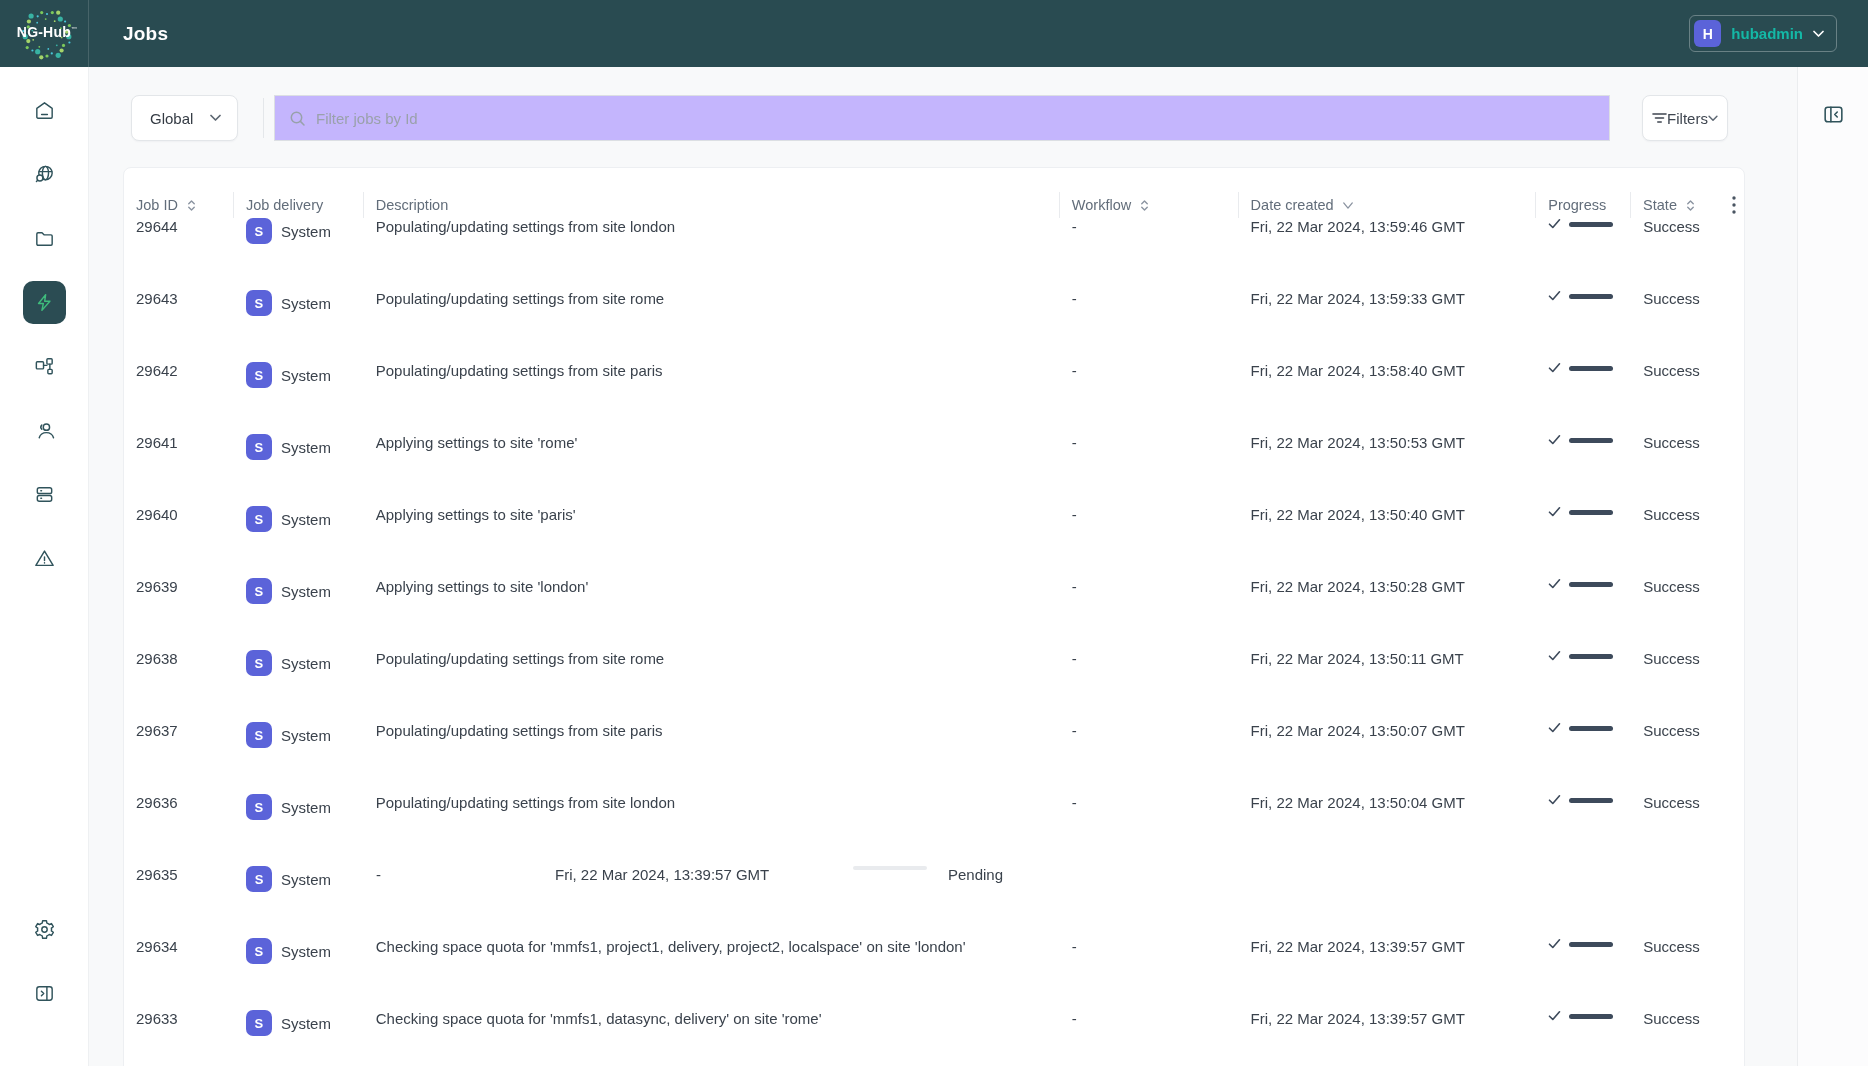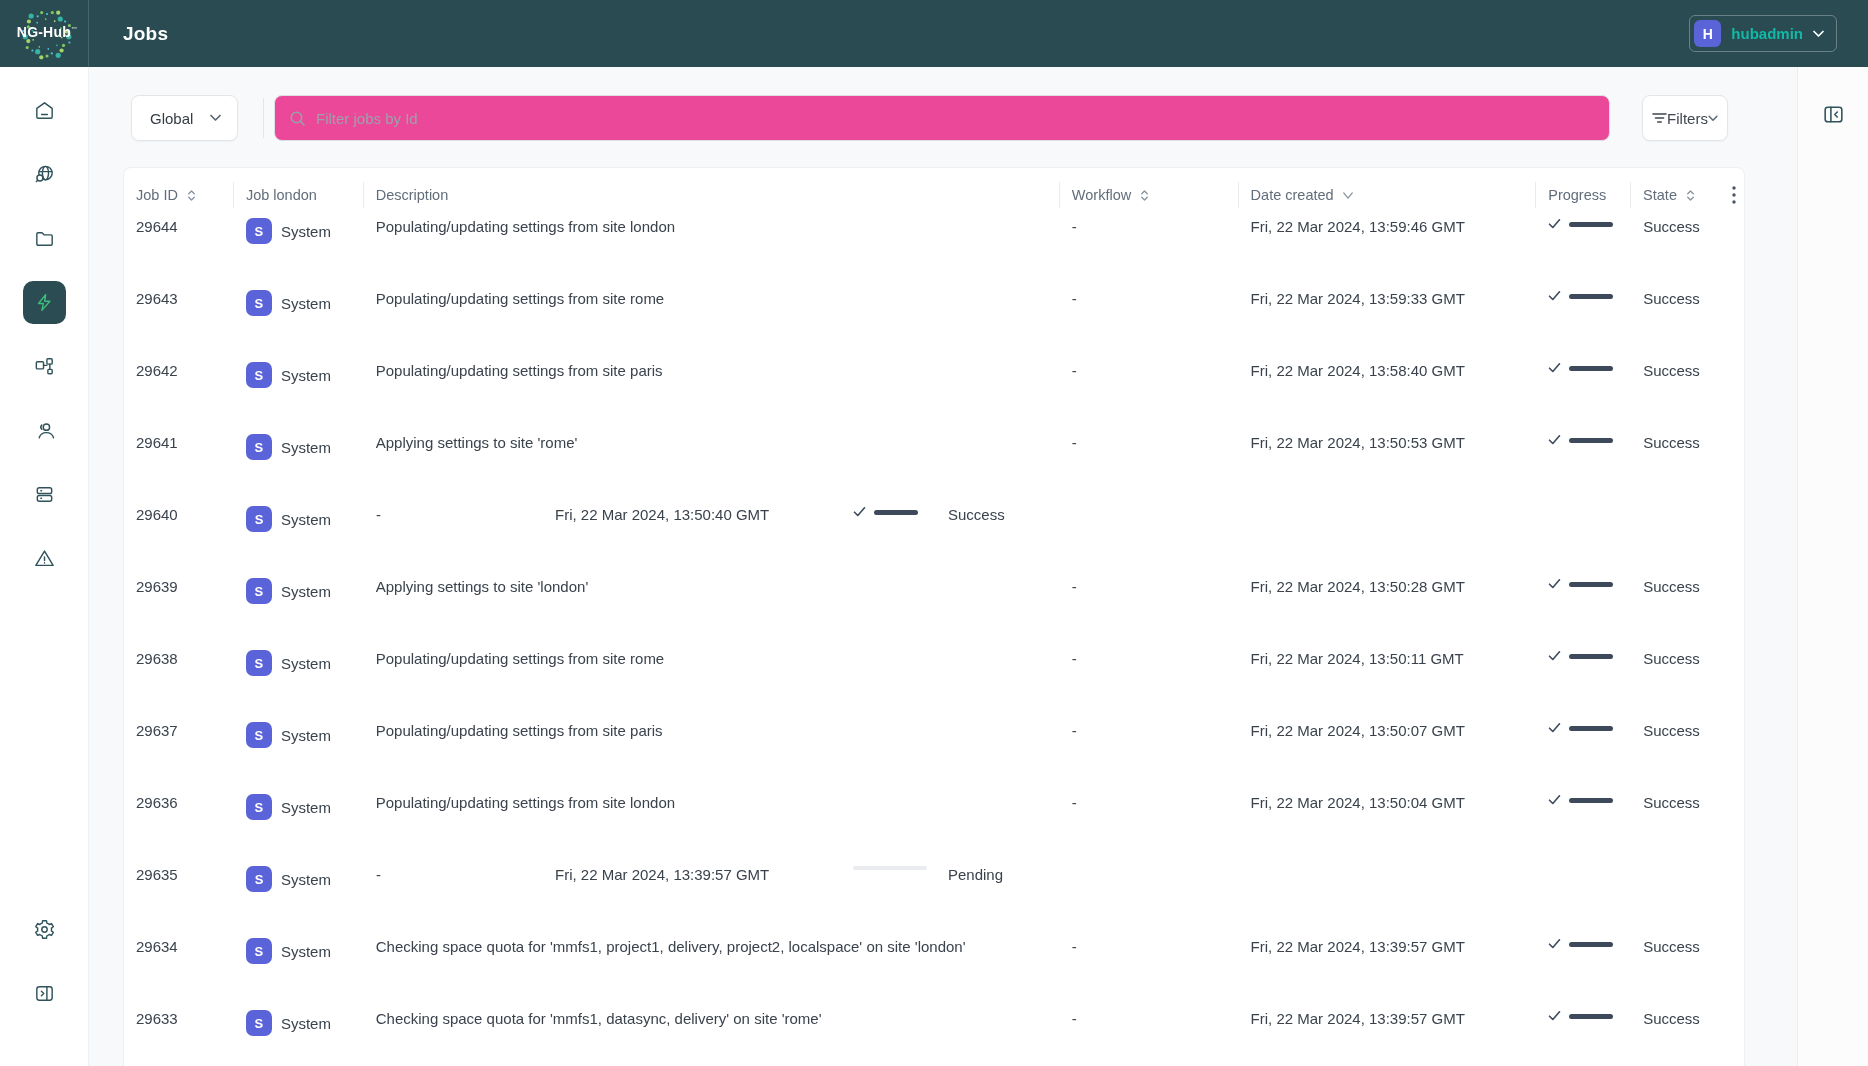--- a/index.html
+++ b/index.html
@@ -38,33 +38,33 @@
   .rail-btn { width:34px; height:34px; display:flex; align-items:center; justify-content:center; cursor:pointer; }
   .rail-btn svg, .sidebar .sb-icon svg { stroke:#30535b; fill:none; stroke-width:1.5; stroke-linecap:round; stroke-linejoin:round; }
   
   .content { flex:1; padding:28px 0 0 34px; }
   .toolbar { display:flex; align-items:center; width:1622px; }
   .scope-btn { width:107px; height:46px; margin-left:8px; background:#fff; border:1px solid #e3e6e9;
     border-radius:8px; display:flex; align-items:center; justify-content:space-between;
     padding:0 16px 0 18px; font-size:15px; font-weight:500; color:#343b44; cursor:pointer;
     box-shadow:0 1px 2px rgba(20,30,40,.04); }
   .vdiv { width:1px; height:40px; background:#e4e7ea; margin-left:25px; }
-  .search-box { flex:1; height:46px; margin:0 32px 0 10px; background:#ec4899; border:1px solid #dcdfe3;
-    border-radius:8px; display:flex; align-items:center; padding:0 14px; gap:10px; }
+  .search-box { flex:1; height:46px; margin:0 32px 0 10px; background:#c4b5fd; border:1px solid #dcdfe3;
+    border-radius:0; display:flex; align-items:center; padding:0 14px; gap:10px; }
   .search-box input { border:none; outline:none; flex:1; font-size:15px; color:#343b44;
     font-family:"Liberation Sans", sans-serif; background:transparent; }
   .search-box input::placeholder { color:#9aa1ab; }
   .filters-btn { width:86px; height:46px; margin-right:17px; background:#fff; border:1px solid #e3e6e9;
     border-radius:8px; display:flex; align-items:center; justify-content:center; 
     font-size:15px; color:#3f4650; cursor:pointer; box-shadow:0 1px 2px rgba(20,30,40,.04); }
   .chev { stroke:#5d6772; fill:none; stroke-width:1.7; stroke-linecap:round; stroke-linejoin:round; }
   
   .table-card { width:1622px; margin-top:26px; background:#fff; border:1px solid #edeff2;
     border-radius:8px; }
-  .thead { display:flex; align-items:center; height:50px; padding-top:4px; }
+  .thead { display:flex; align-items:flex-end; height:50px; padding-top:4px; }
   .th { display:flex; align-items:center; gap:8px; padding-left:12px; height:26px;
     color:#626d7a; font-size:14.5px; }
   .th.sep { border-right:1px solid #e9ebee; }
   .sort-icon { stroke:#8a93a0; fill:none; stroke-width:1.5; stroke-linecap:round; stroke-linejoin:round; }
   .kebab { display:flex; align-items:center; justify-content:center; width:28px; height:28px; cursor:pointer; }
   .row { display:flex; align-items:flex-start; height:72px; font-size:15px; color:#3a424c; }
   .cell { padding-left:12px; display:flex; align-items:center; overflow:hidden; white-space:nowrap; }
   .c1{width:110px}.c2{width:130px}.c3{width:697px}.c4{width:179px}.c5{width:298px}.c6{width:95px}.c7{width:80px}.c8{width:33px}
   .creator-avatar { width:26px; height:26px; border-radius:7px; background:#5b63d9; color:#fff;
     font-size:13px; font-weight:700; display:flex; align-items:center; justify-content:center;
@@ -240,21 +240,21 @@
     <section class="table-card">
       <div class="thead">
         <div class="th c1 sep">
           <span>Job ID</span>
           <svg class="sort-icon" width="11" height="13" viewBox="0 0 12 13">
               <path d="M3 4.6 L6 1.6 L9 4.6"></path>
               <path d="M3 8.4 L6 11.4 L9 8.4"></path>
             </svg>
         </div>
         <div class="th c2 sep">
-          <span>Job london</span>
+          <span>Job delivery</span>
         </div>
         <div class="th c3 sep">
           <span>Description</span>
         </div>
         <div class="th c4 sep">
           <span>Workflow</span>
           <svg class="sort-icon" width="11" height="13" viewBox="0 0 12 13">
               <path d="M3 4.6 L6 1.6 L9 4.6"></path>
               <path d="M3 8.4 L6 11.4 L9 8.4"></path>
             </svg>
@@ -407,20 +407,23 @@
     <div class="cell c8"></div>
   </div>
           <div class="row">
     <div class="cell c1">
               <span>29640</span>
             </div>
     <div class="cell c2">
       <span class="creator-avatar">S</span>
       <span>System</span>
     </div>
+    <div class="cell c3">
+              <span>Applying settings to site 'paris'</span>
+            </div>
     <div class="cell c4">
               <span>-</span>
             </div>
     <div class="cell c5">
               <span>Fri, 22 Mar 2024, 13:50:40 GMT</span>
             </div>
     <div class="cell c6">
       <div class="progress-indicator" data-state="success">
         <svg class="check" width="13" height="12" viewBox="0 0 13 12">
                   <path d="M1.5 6.2 L4.8 9.5 L11.5 1.8"></path>

